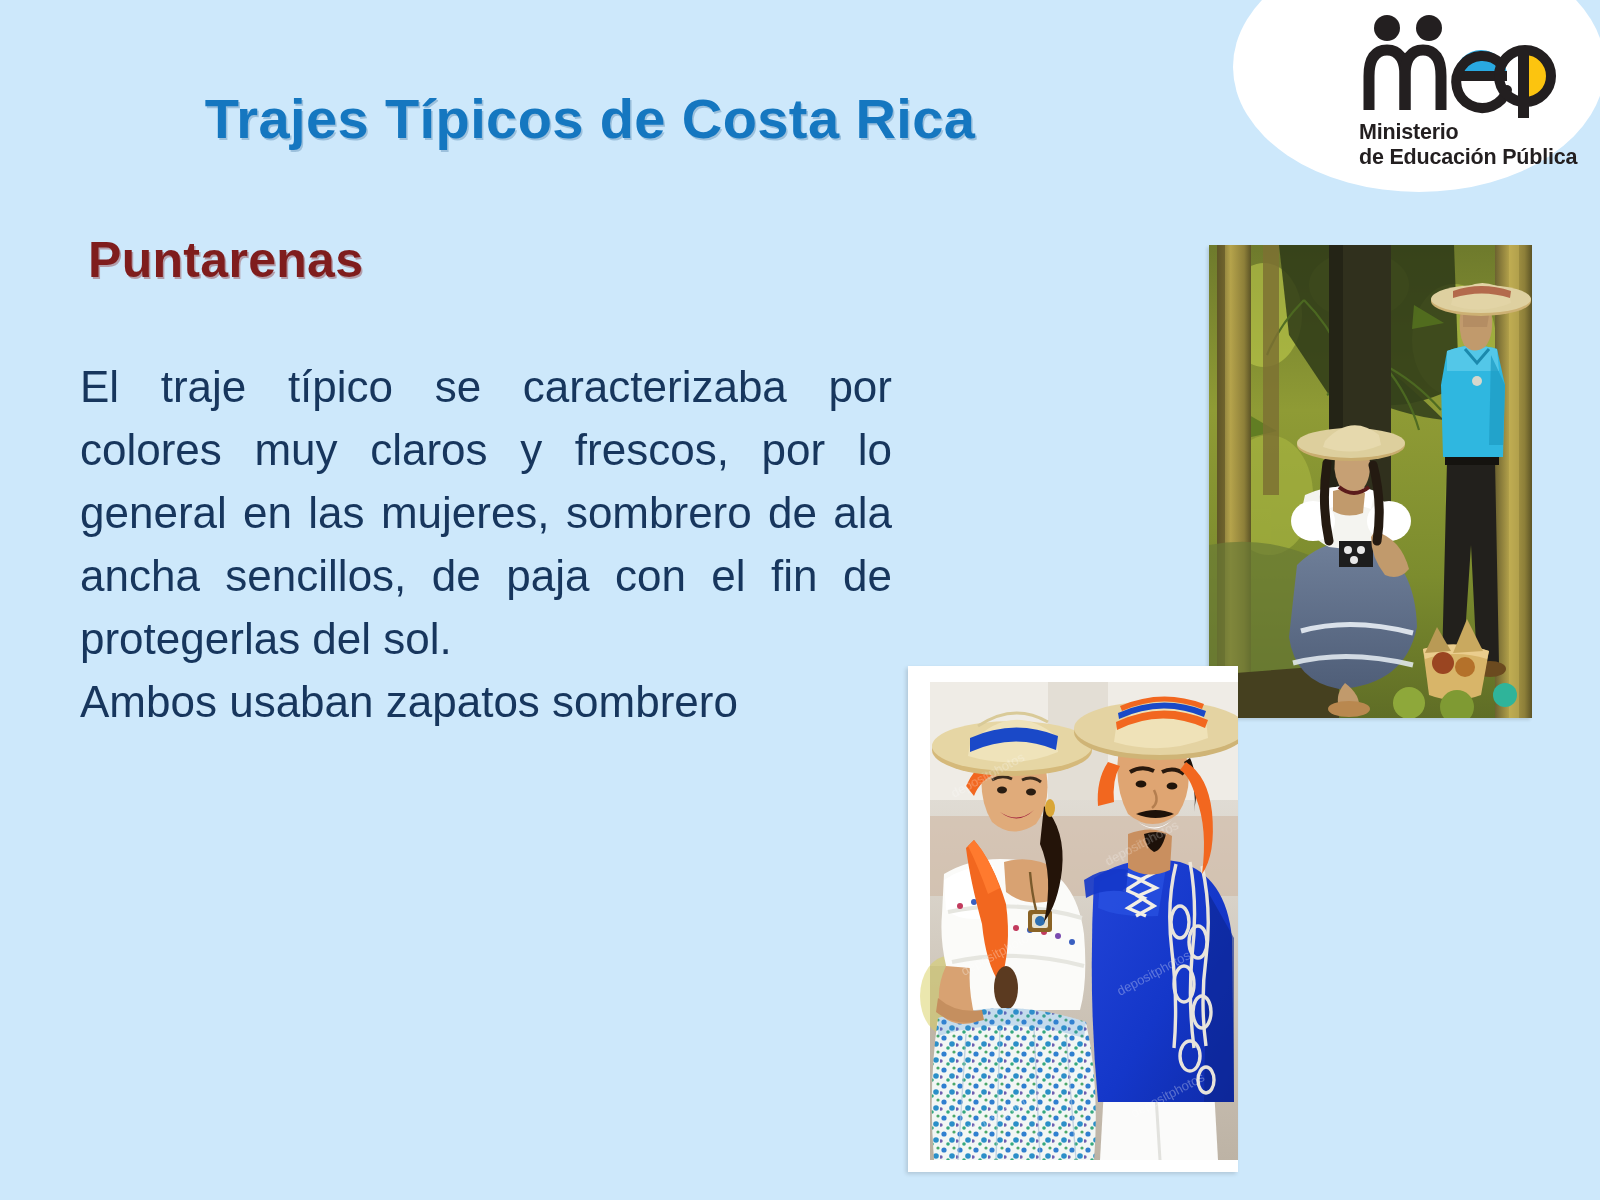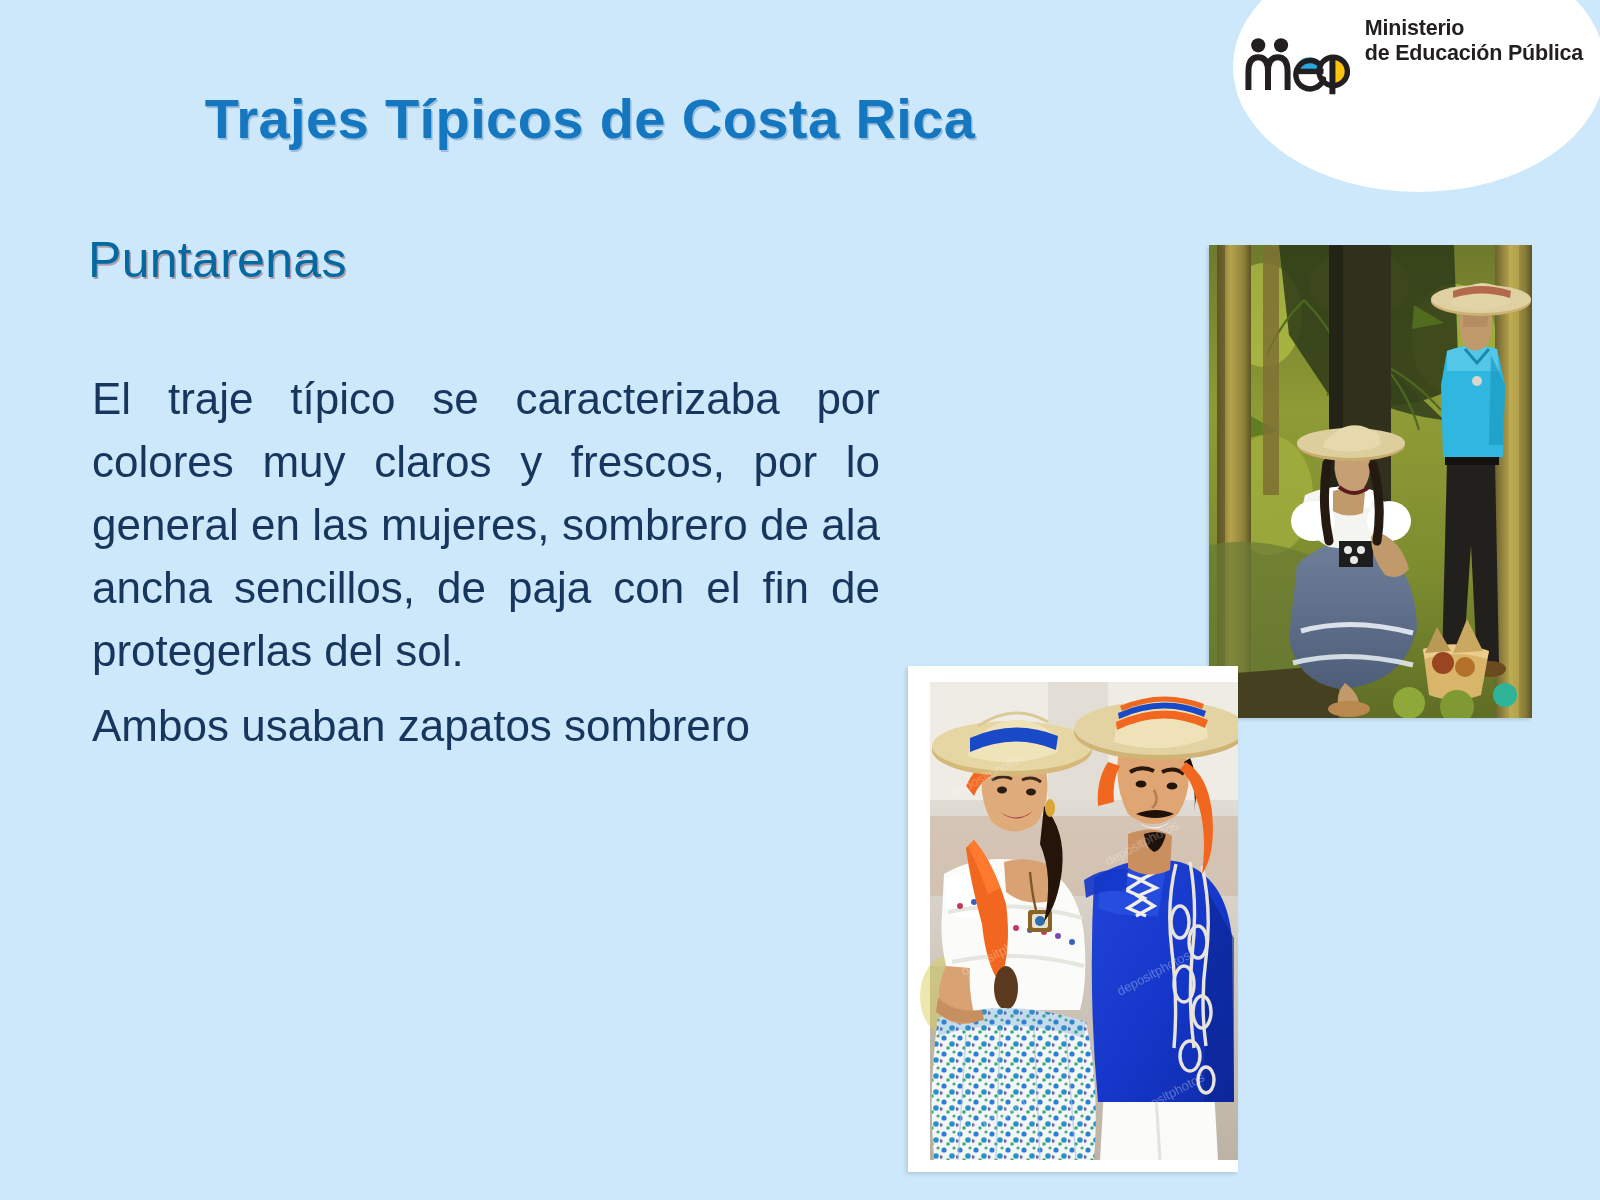--- a/index.html
+++ b/index.html
@@ -31,22 +31,22 @@
     border-radius: 50%;
     box-shadow: 0 0 0 0 rgba(0,0,0,0);
     z-index: 6;
   }
   .logo-inner {
     position: absolute;
     left: 1243px; top: 14px;
     width: 340px; height: 170px;
     z-index: 7;
     display: flex;
-    flex-direction: row;
-    align-items: flex-start;
+    flex-direction: column;
+    align-items: flex-end;
   }
   .logo-mark { width: 224px; height: 104px; display: block; }
   .logo-text {
     margin-top: 2px;
     color: #231f20;
     font-weight: bold;
     font-size: 21.5px;
     line-height: 1.17;
     letter-spacing: -0.2px;
     text-align: left;
@@ -65,40 +65,40 @@
     font-size: 56px;
     letter-spacing: 0.4px;
     text-shadow: 1.5px 1.5px 0 rgba(30,90,140,0.28);
     z-index: 3;
   }
 
   
   .subtitle {
     position: absolute;
     left: 88px; top: 231px;
-    color: #0369a1;
-    font-weight: normal;
+    color: #7f1d1d;
+    font-weight: bold;
     font-size: 50px;
     letter-spacing: 0.3px;
     text-shadow: 1.5px 1.5px 0 rgba(120,0,0,0.32);
     z-index: 3;
   }
 
   
   .body-text {
     position: absolute;
     left: 80px; top: 355px;
     width: 812px;
     color: #17365d;
     font-size: 44px;
     line-height: 63px;
     z-index: 3;
   }
   .body-text p {
-    margin: 12px;
+    margin: 0;
     text-align: justify;
     text-justify: inter-word;
   }
   .body-text p.last-free { text-align: left; }
 
   
   .photo {
     position: absolute;
     overflow: hidden;
     background: #8a8f72;

